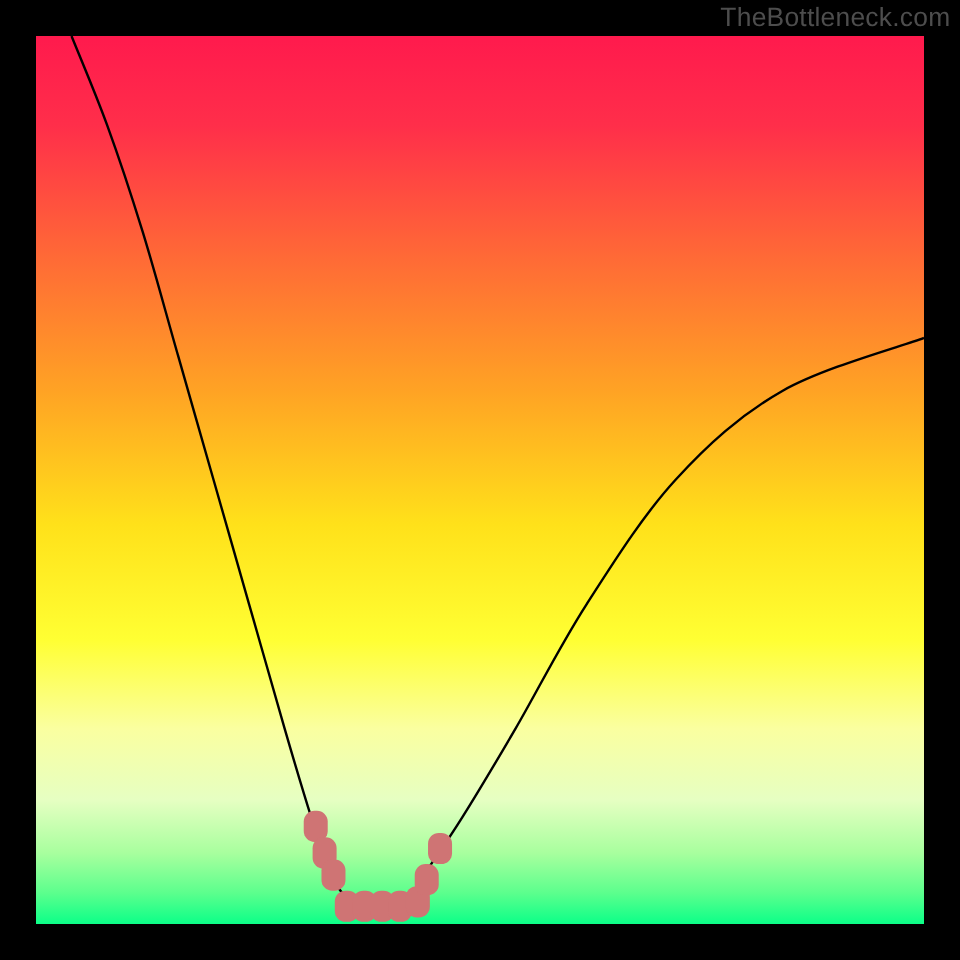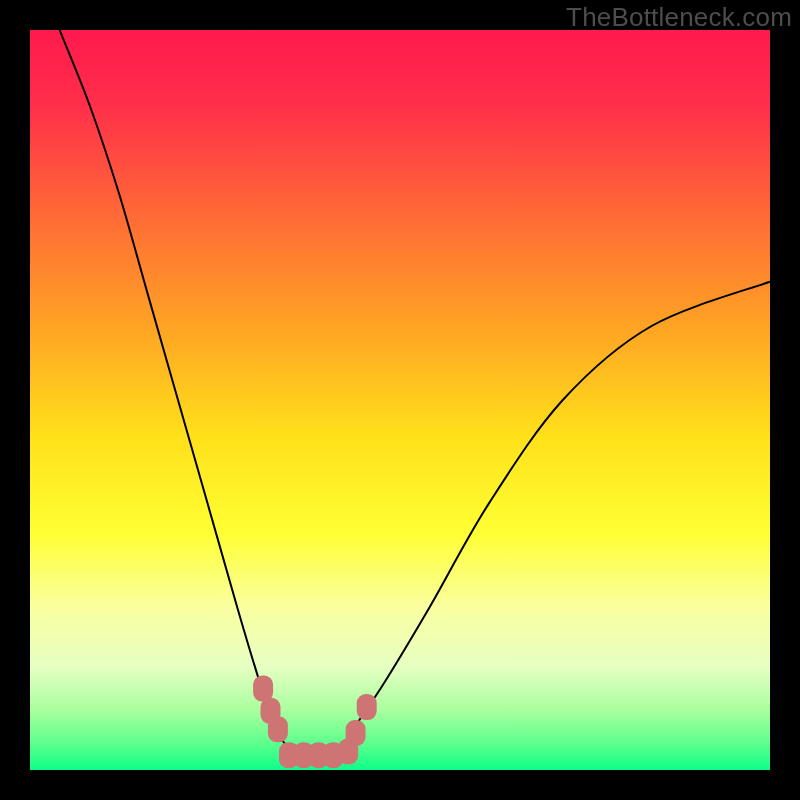--- a/index.html
+++ b/index.html
@@ -24,21 +24,21 @@
     left: 0;
     top: 0;
     width: 100%;
     height: 100%;
   }
   .watermark {
     position: absolute;
     top: 2px;
     right: 8px;
     color: #4d4d4d;
-    font-size: 26px;
+    font-size: 22px;
     font-weight: 500;
     letter-spacing: 0.2px;
     z-index: 5;
   }
   svg.curves {
     position: absolute;
     left: 0;
     top: 0;
     width: 100%;
     height: 100%;

